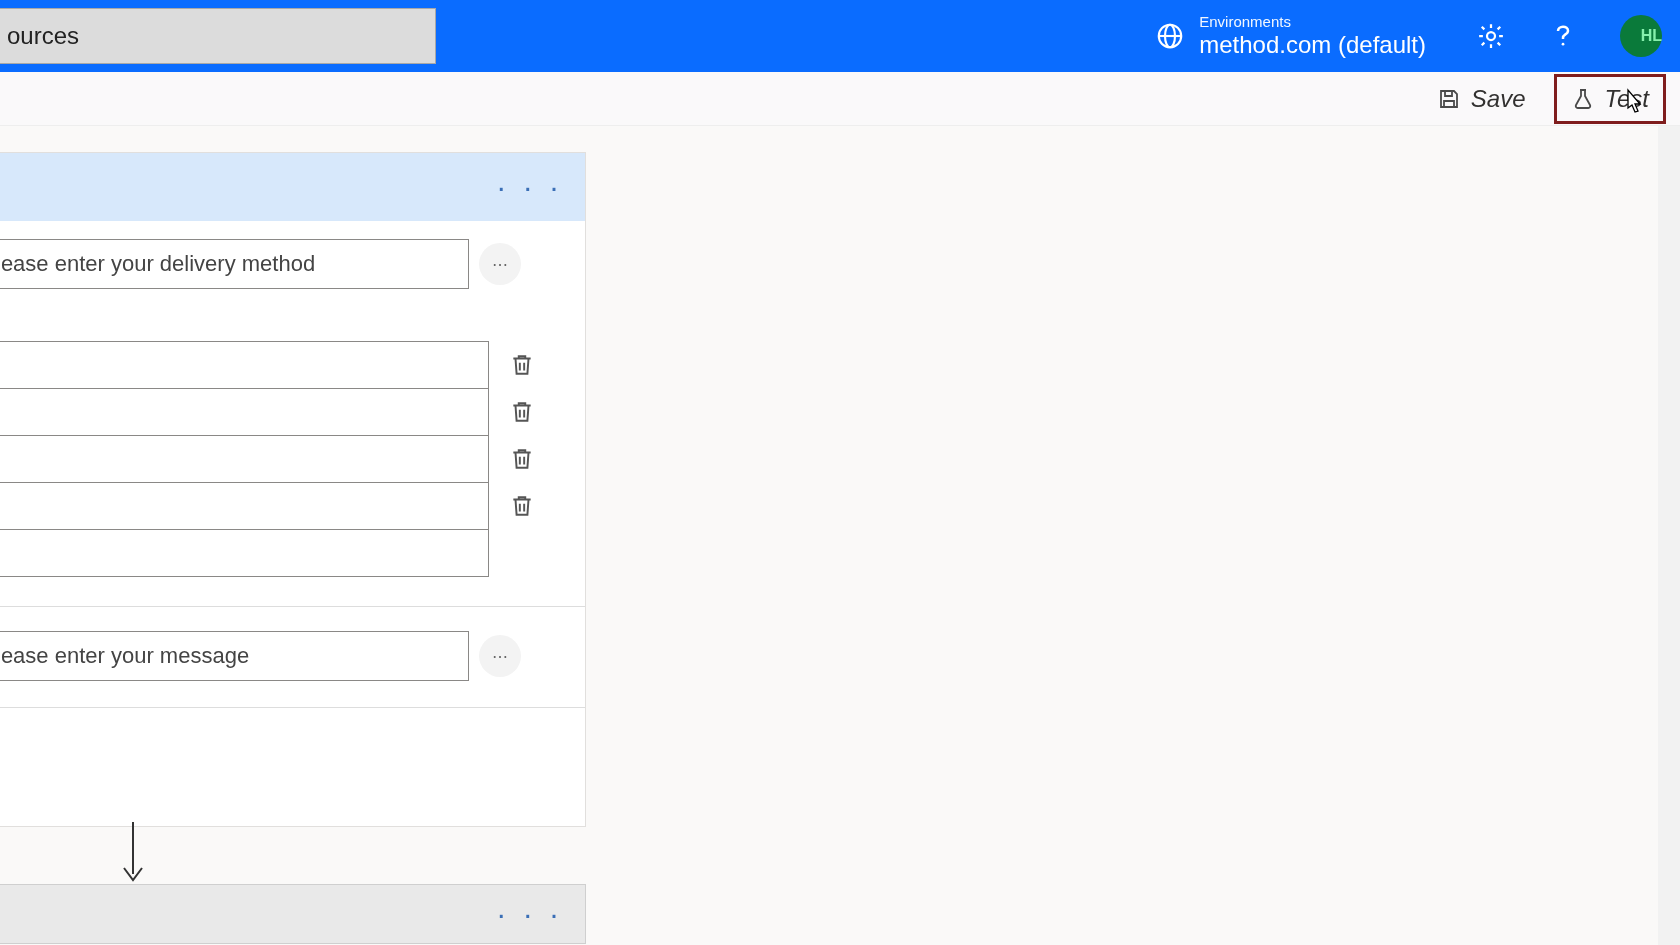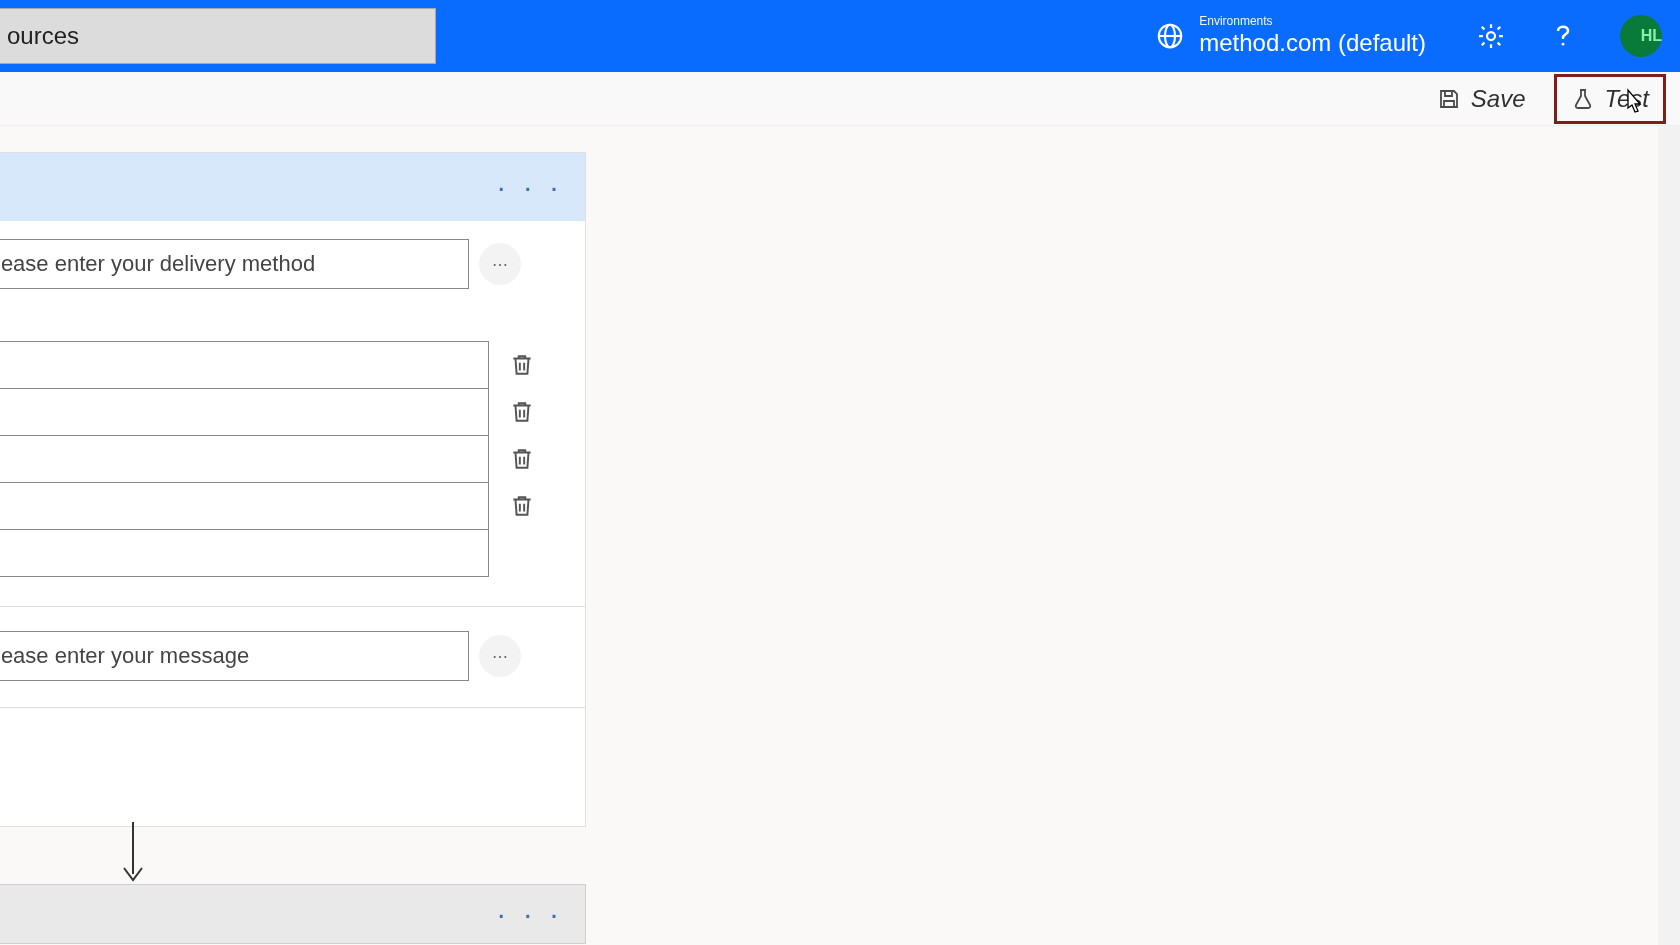--- a/index.html
+++ b/index.html
@@ -3,21 +3,21 @@
   <meta charset="utf-8">
   <style>
     * { margin:0; padding:0; box-sizing:border-box; font-family:"Segoe UI",Arial,sans-serif; }
     body { width:1680px; height:945px; background:#faf9f8; overflow:hidden; position:relative; }
 
     .topbar { height:72px; background:#0a6cff; display:flex; align-items:center; color:#fff; position:relative; }
     .search-box { background:#dcdcdc; border:1px solid #a8a8a8; height:56px; width:444px; display:flex; align-items:center; padding:0 14px; margin-left:-8px; }
     .search-box span { color:#222; font-size:24px; }
     .env-area { margin-left:auto; display:flex; align-items:center; gap:14px; padding-right:12px; }
     .env-labels { line-height:1.2; }
-    .env-labels .lbl1 { font-size:12px; opacity:.95; }
+    .env-labels .lbl1 { font-size:15px; opacity:.95; }
     .env-labels .lbl2 { font-size:24px; }
     .avatar { width:42px; height:42px; border-radius:50%; background:#0a7a3a; color:#86efac; display:flex; align-items:center; justify-content:flex-end; font-size:16px; font-weight:600; margin-right:6px; }
 
     .toolbar { height:54px; background:#faf9faff; display:flex; align-items:center; justify-content:flex-end; gap:14px; padding:0 14px; border-bottom:1px solid #eee; }
     .tbtn { display:flex; align-items:center; gap:10px; font-size:24px; color:#323130; background:none; border:none; padding:8px 14px; cursor:pointer;font-style:italic; }
     .tbtn.active { border:3px solid #7f1d1d; }
 
     .canvas { position:relative; height:823px; background:#faf9f8; }
     .card { position:absolute; left:-10px; width:596px; background:#fff; border:1px solid #e1dfdd; }
     .card-head { background:#d7e8fb; height:68px; display:flex; align-items:center; justify-content:flex-end; padding:0 22px; }

